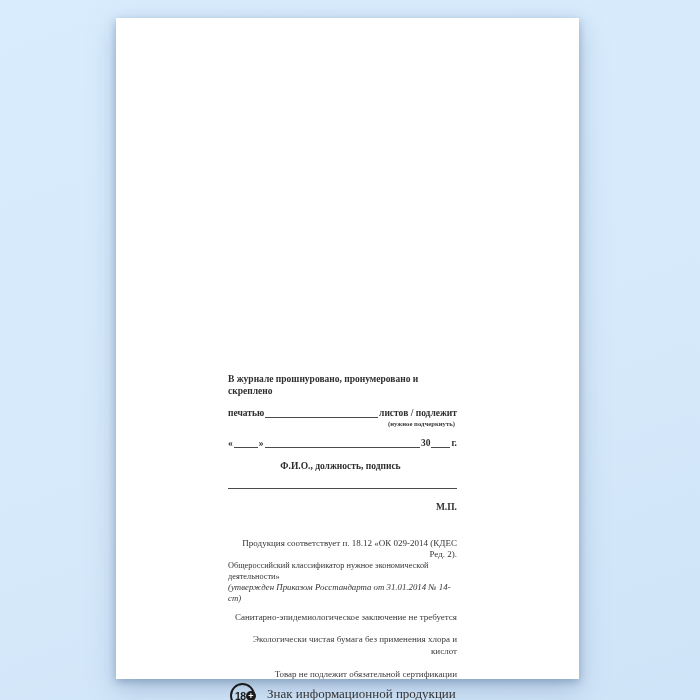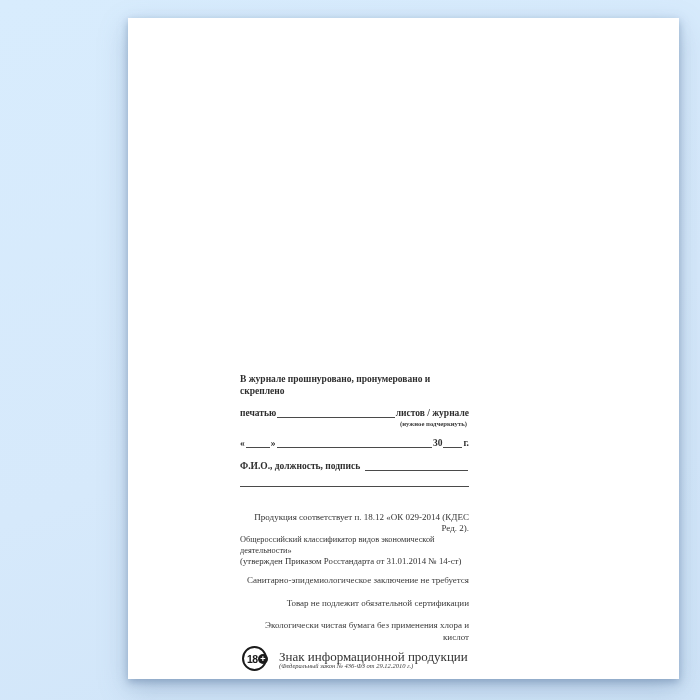--- a/index.html
+++ b/index.html
@@ -6,51 +6,50 @@
   .canvas{
     position:relative;
     width:700px;height:700px;
     background:linear-gradient(160deg,#d8ecfd 0%,#d6e9fb 55%,#cfe4f8 100%);
     overflow:hidden;
     font-family:"Liberation Serif","DejaVu Serif",serif;
   }
   .sheet{
     position:absolute;
     left:116px;top:18px;
-    width:551px;height:661px;
+    width:463px;height:661px;
     background:#ffffff;
     box-shadow:0 3px 8px rgba(100,130,165,0.55), 0 10px 26px rgba(100,130,165,0.35);
-    margin-left:12px;
   }
   .content{
     position:absolute;
     left:112px;top:355px;
     width:229px;
     color:#333333;
   }
   .bold{font-weight:bold;font-size:9.5px;line-height:12px;color:#2e2e2e;}
   .row{display:flex;align-items:center;}
   .blank{border-bottom:1px solid #4a4a4a;height:10px;margin:0 1px 1px 1px;}
   .grow{flex:1;}
   .w24{width:24px;}
   .w19{width:19px;}
   .note{
     font-size:6.7px;line-height:8px;text-align:right;
     color:#3a3a3a;font-weight:bold;margin-top:1px;padding-right:2px;
   }
   .seal-row{margin-top:10px;}
   .date-row{margin-top:9px;}
-  .fio-row{margin-top:11px;}
+  .fio-row{margin-top:11px;flex-direction:column;}
   .fio-row .label{white-space:nowrap;margin-right:4px;}
   .fullline{height:14px;border-bottom:1px solid #4a4a4a;}
   .mp{margin-top:12px;text-align:right;font-weight:bold;font-size:9.5px;line-height:12px;padding-right:0;}
   .para{margin-top:25px;}
   .para .l1{font-size:9px;line-height:11px;text-align:right;}
   .para .l2{font-size:8.3px;line-height:11px;}
-  .para .l3{font-size:8.8px;line-height:11px;}
+  .para .l3{font-size:8.8px;line-height:11px;font-style:italic;}
   .plain{font-size:9px;line-height:12px;color:#3a3a3a;text-align:right;}
   .sanitary{margin-top:7px;}
   .certline{margin-top:11px;padding-left:3px;}
   .ecoline{margin-top:10px;padding-left:2px;}
   .inforow{margin-top:3px;display:flex;align-items:flex-start;}
   .badge{
     position:relative;flex:0 0 auto;
     width:21px;height:21px;
     border:2px solid #1b1b1b;border-radius:50%;
     margin-left:2px;
@@ -75,21 +74,21 @@
 
 <div class="canvas">
   <div class="sheet">
     <div class="content">
 
       <div class="bold">В журнале прошнуровано, пронумеровано и скреплено</div>
 
       <div class="row bold seal-row">
         <span>печатью</span>
         <span class="blank grow"></span>
-        <span>листов / журнале</span>
+        <span>листов / подлежит</span>
       </div>
 
       <div class="note">(нужное подчеркнуть)</div>
 
       <div class="row bold date-row">
         <span>«</span>
         <span class="blank w24"></span>
         <span>»</span>
         <span class="blank grow"></span>
         <span>30</span>
@@ -97,30 +96,31 @@
         <span>г.</span>
       </div>
 
       <div class="row bold fio-row">
         <span class="label">Ф.И.О., должность, подпись</span>
         <span class="blank grow"></span>
       </div>
 
       <div class="fullline"></div>
 
+      <div class="mp">М.П.</div>
 
       <div class="para">
         <div class="l1">Продукция соответствует п. 18.12 «ОК 029-2014 (КДЕС Ред. 2).</div>
-        <div class="l2">Общероссийский классификатор видов экономической деятельности»</div>
+        <div class="l2">Общероссийский классификатор нужное экономической деятельности»</div>
         <div class="l3">(утвержден Приказом Росстандарта от 31.01.2014 № 14-ст)</div>
       </div>
 
       <div class="plain sanitary">Санитарно-эпидемиологическое заключение не требуется</div>
+      <div class="plain ecoline">Экологически чистая бумага без применения хлора и кислот</div>
       <div class="plain certline">Товар не подлежит обязательной сертификации</div>
-      <div class="plain ecoline">Экологически чистая бумага без применения хлора и кислот</div>
 
       <div class="inforow">
         <div class="badge">
           <span class="num">18</span>
           <span class="plusdot">+</span>
         </div>
         <div class="infotext">
           <div class="infotitle">Знак информационной продукции</div>
           <div class="infolaw">(Федеральный закон № 436-ФЗ от 29.12.2010 г.)</div>
         </div>

